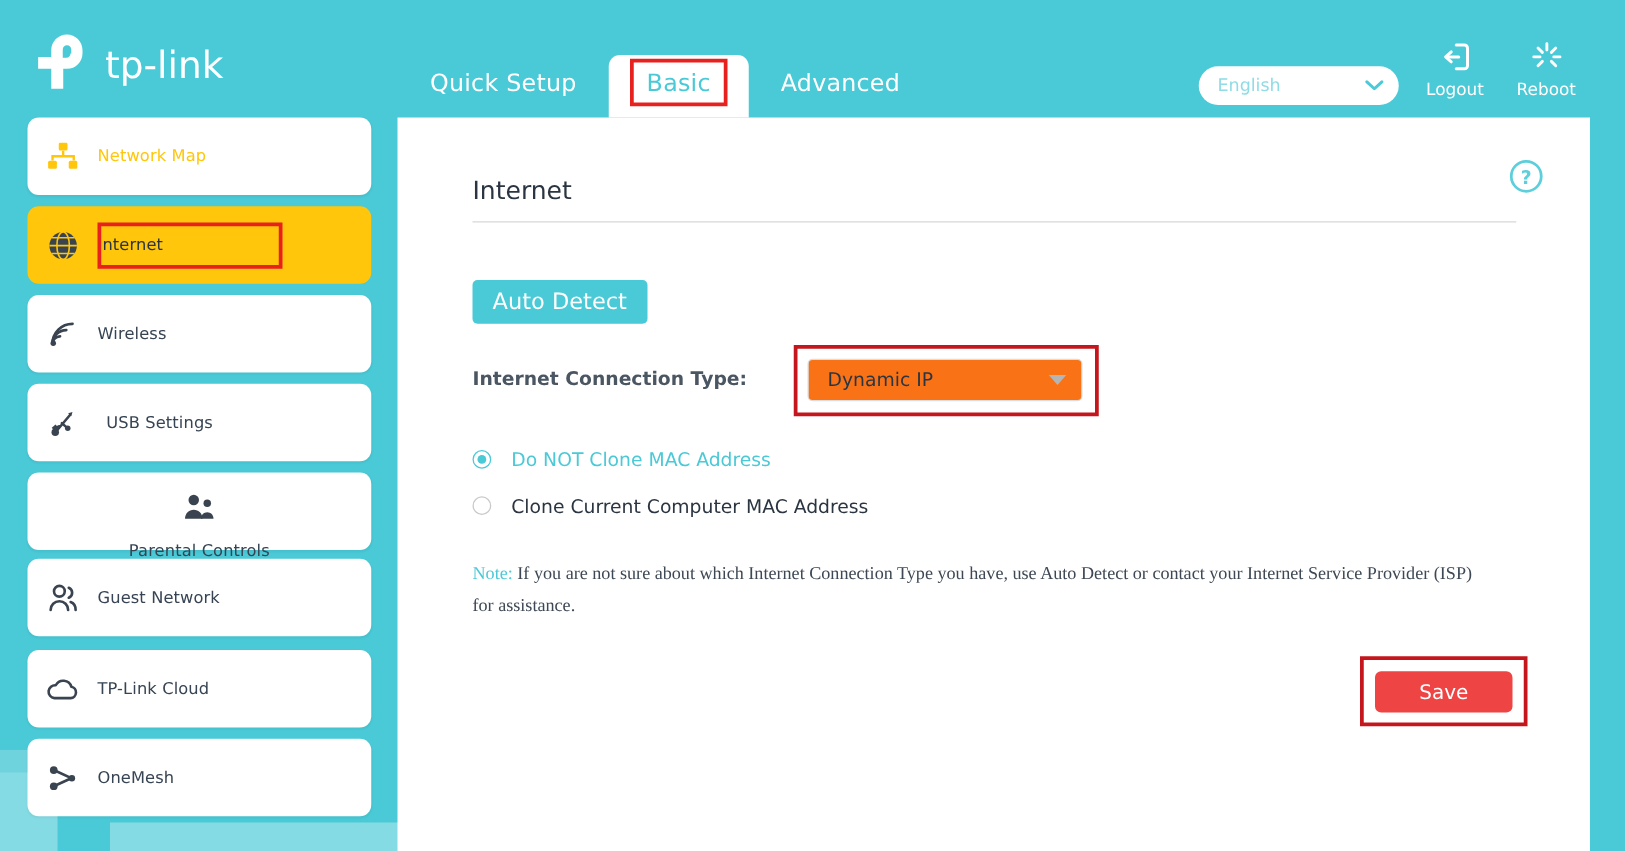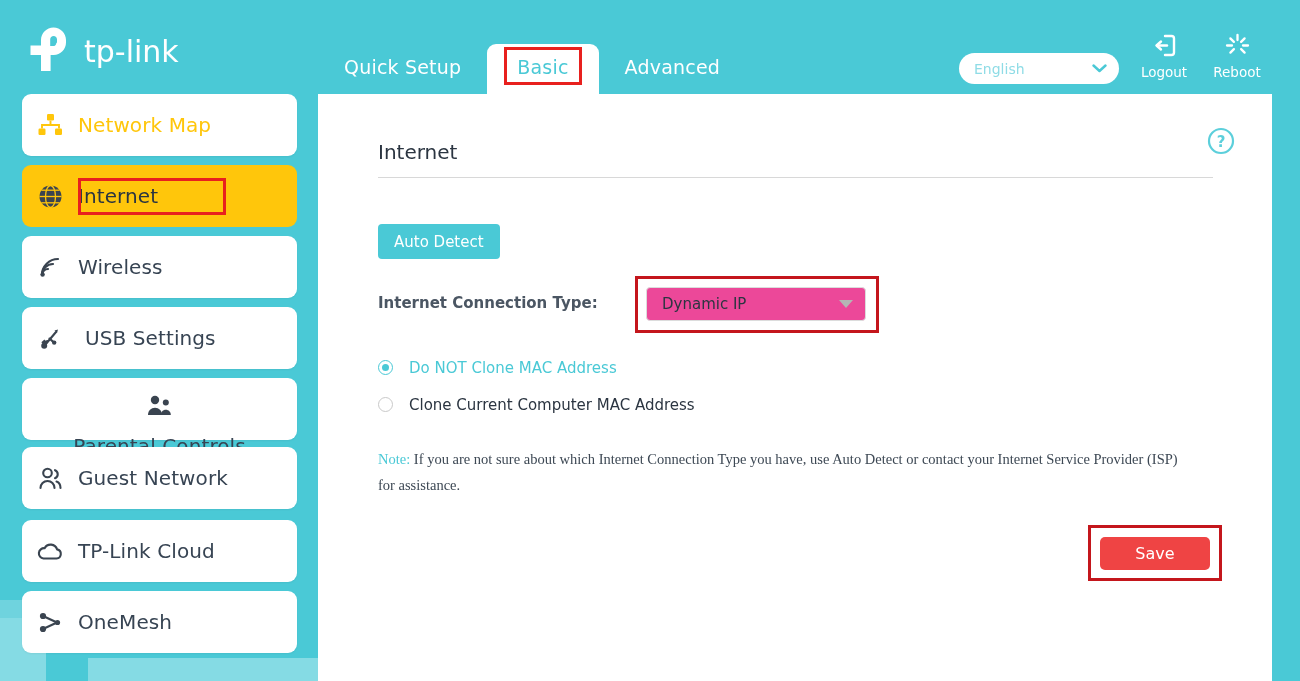--- a/index.html
+++ b/index.html
@@ -111,21 +111,21 @@
     width: 275px;
     border-radius: 9px;
     box-shadow: none;
   }
   .side-ico {
     width: 56px;
     display: flex; align-items: center; justify-content: center;
     flex: 0 0 56px;
   }
   .side-lbl {
-    font-size: 20px;
+    font-size: 13px;
     color: #374453;
     letter-spacing: .1px;
   }
   .side-item.hovered .side-lbl { color: #ffc60b; }
   .side-item.selected .side-lbl { color: #2b3541; }
 
   .side-item.selected .sel-box {
     position: absolute;
     left: 56px; top: 13px;
     width: 148px; height: 37px;
@@ -155,38 +155,38 @@
     cursor: pointer;
   }
 
   .btn-auto-detect {
     position: absolute; left: 60px; top: 130px;
     height: 35px;
     background: #4ac9d6;
     border: none;
     border-radius: 4px;
     color: #ffffff;
-    font-size: 15px;
+    font-size: 18px;
     font-family: inherit;
     padding: 0 16px;
     cursor: pointer;
   }
 
   .field-row {
     position: absolute; left: 60px; top: 193px;
     width: 835px; height: 34px;
   }
   .field-label {
     position: absolute; left: 0; top: 7px;
     font-size: 15px; color: #4b5663; font-weight: bold;
   }
   .select-wrap {
     position: absolute; left: 268px; top: 0;
     width: 220px; height: 34px;
-    background: #ec4899;
+    background: #f97316;
     border: 1px solid #dcdcdc;
     border-radius: 4px;
     display: flex; align-items: center;
     padding: 0 12px 0 15px;
     cursor: pointer;
   }
   .select-wrap .sel-val {
     flex: 1; font-size: 15px; color: #2b3541;
   }
   .tri-down {

